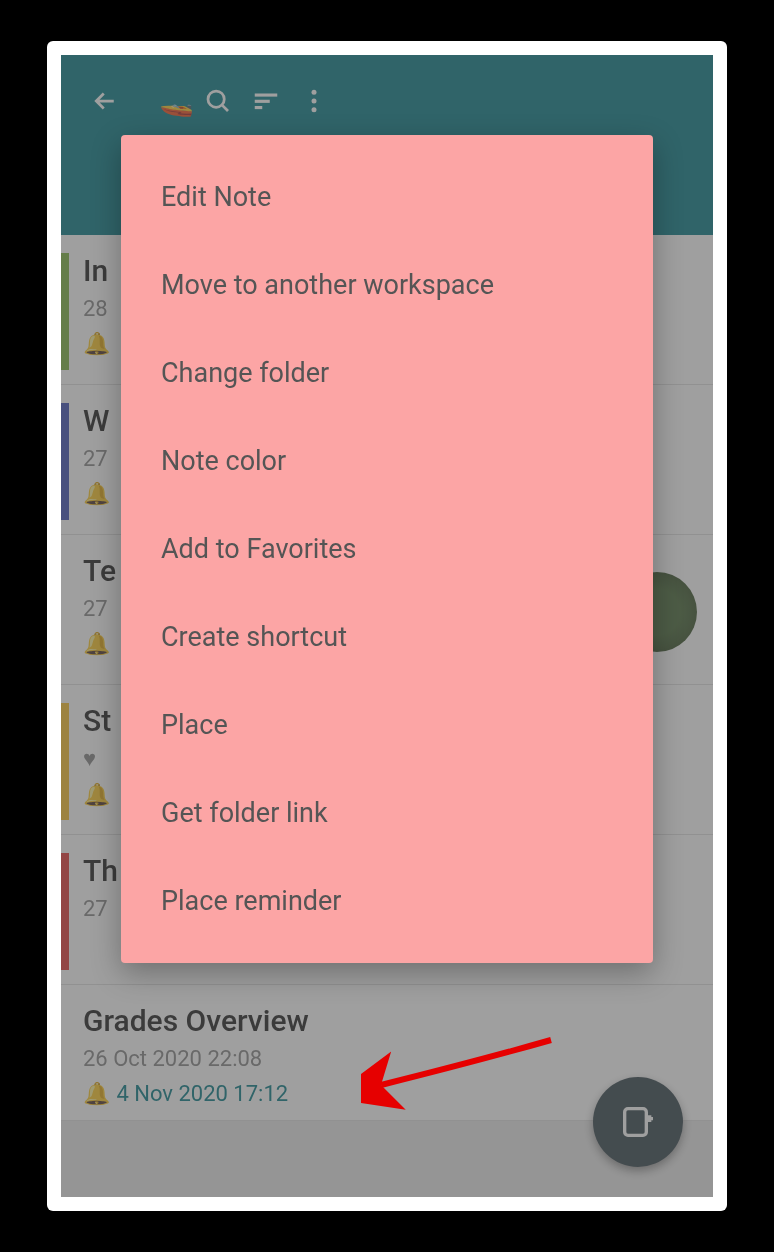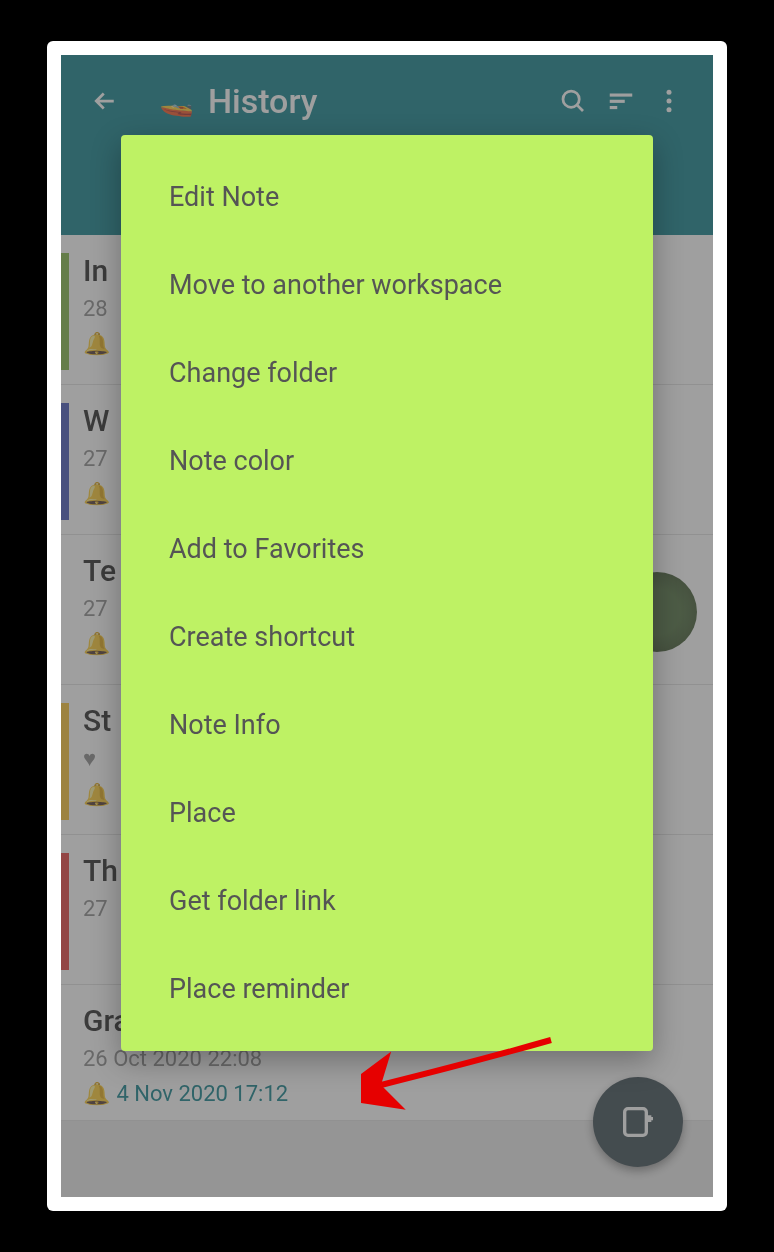--- a/index.html
+++ b/index.html
@@ -124,24 +124,24 @@
   .scrim {
     position: absolute;
     inset: 0;
     background: rgba(80,80,80,0.55);
   }
   .menu {
     position: absolute;
     top: 80px;
     left: 60px;
     right: 60px;
-    background: #bef264;
+    background: #fca5a5;
     border-radius: 4px;
     box-shadow: 0 10px 30px rgba(0,0,0,0.3);
-    padding: 18px 8px;
+    padding: 18px 0;
   }
   .menu-item {
     font-size: 27px;
     color: #555;
     padding: 28px 40px;
   }
   .arrow {
     position: absolute;
     pointer-events: none;
   }
@@ -153,21 +153,20 @@
   <div class="screen">
 
     <div class="appbar">
       <div class="appbar-row">
         <div class="icon-btn">
           <svg viewBox="0 0 24 24" fill="none" stroke="currentColor" stroke-width="2.2">
               <path d="M19 12H5M11 18l-6-6 6-6"></path>
             </svg>
         </div>
         <span class="boat-emoji">🚤</span>
-        <div class="title">History</div>
         <div class="icon-btn">
           <svg viewBox="0 0 24 24" fill="none" stroke="currentColor" stroke-width="2.2">
               <circle cx="10.5" cy="10.5" r="6.5"></circle>
               <path d="M20 20l-4.5-4.5"></path>
             </svg>
         </div>
         <div class="icon-btn">
           <svg viewBox="0 0 24 24" fill="currentColor">
               <rect x="3" y="6" width="18" height="2.5"></rect>
               <rect x="3" y="11" width="12" height="2.5"></rect>
@@ -254,21 +253,20 @@
 
     <div class="scrim"></div>
 
     <div class="menu">
       <div class="menu-item">Edit Note</div>
       <div class="menu-item">Move to another workspace</div>
       <div class="menu-item">Change folder</div>
       <div class="menu-item">Note color</div>
       <div class="menu-item">Add to Favorites</div>
       <div class="menu-item">Create shortcut</div>
-      <div class="menu-item">Note Info</div>
       <div class="menu-item">Place</div>
       <div class="menu-item">Get folder link</div>
       <div class="menu-item">Place reminder</div>
     </div>
 
     <svg class="arrow" style="left:300px; top:975px; width:200px; height:80px;" viewBox="0 0 200 80">
       <defs>
         <marker id="ah" markerWidth="14" markerHeight="14" refX="3" refY="5" orient="auto">
           <path d="M0,0 L12,5 L0,10 L3,5 Z" fill="#e60000"></path>
         </marker>

